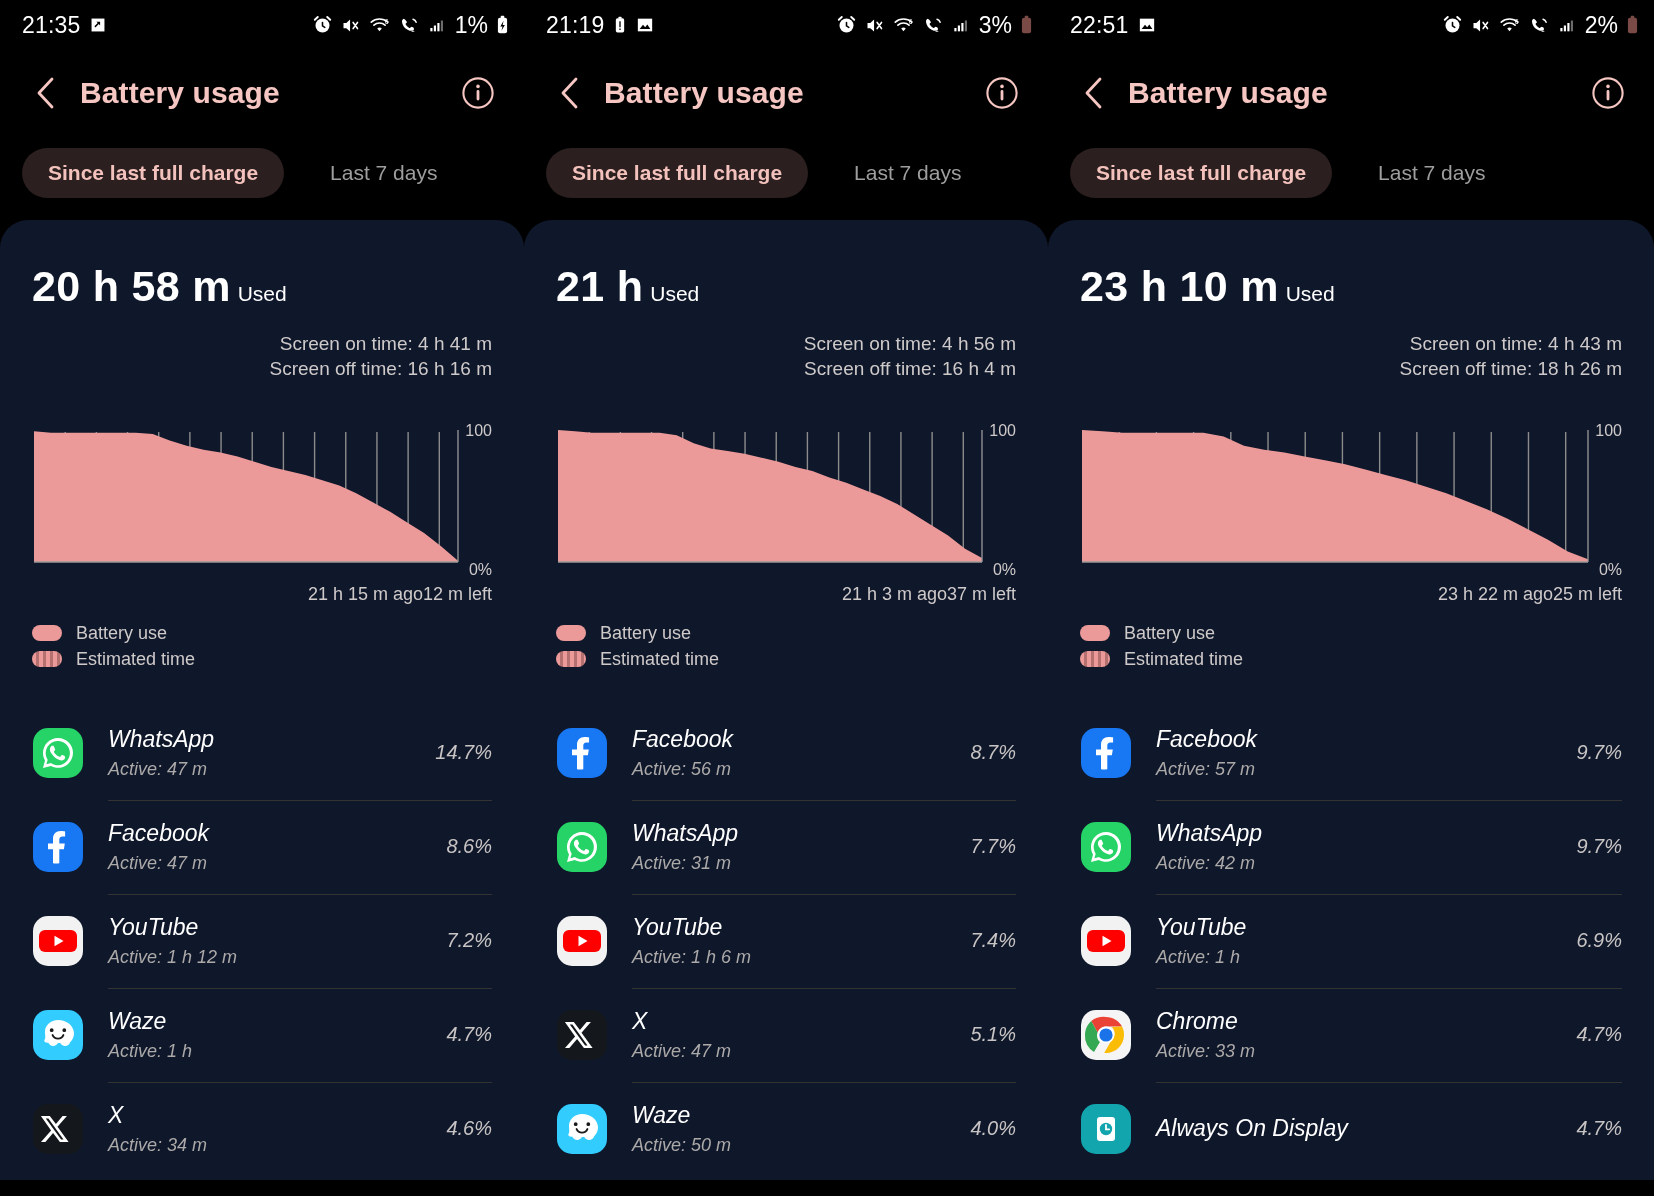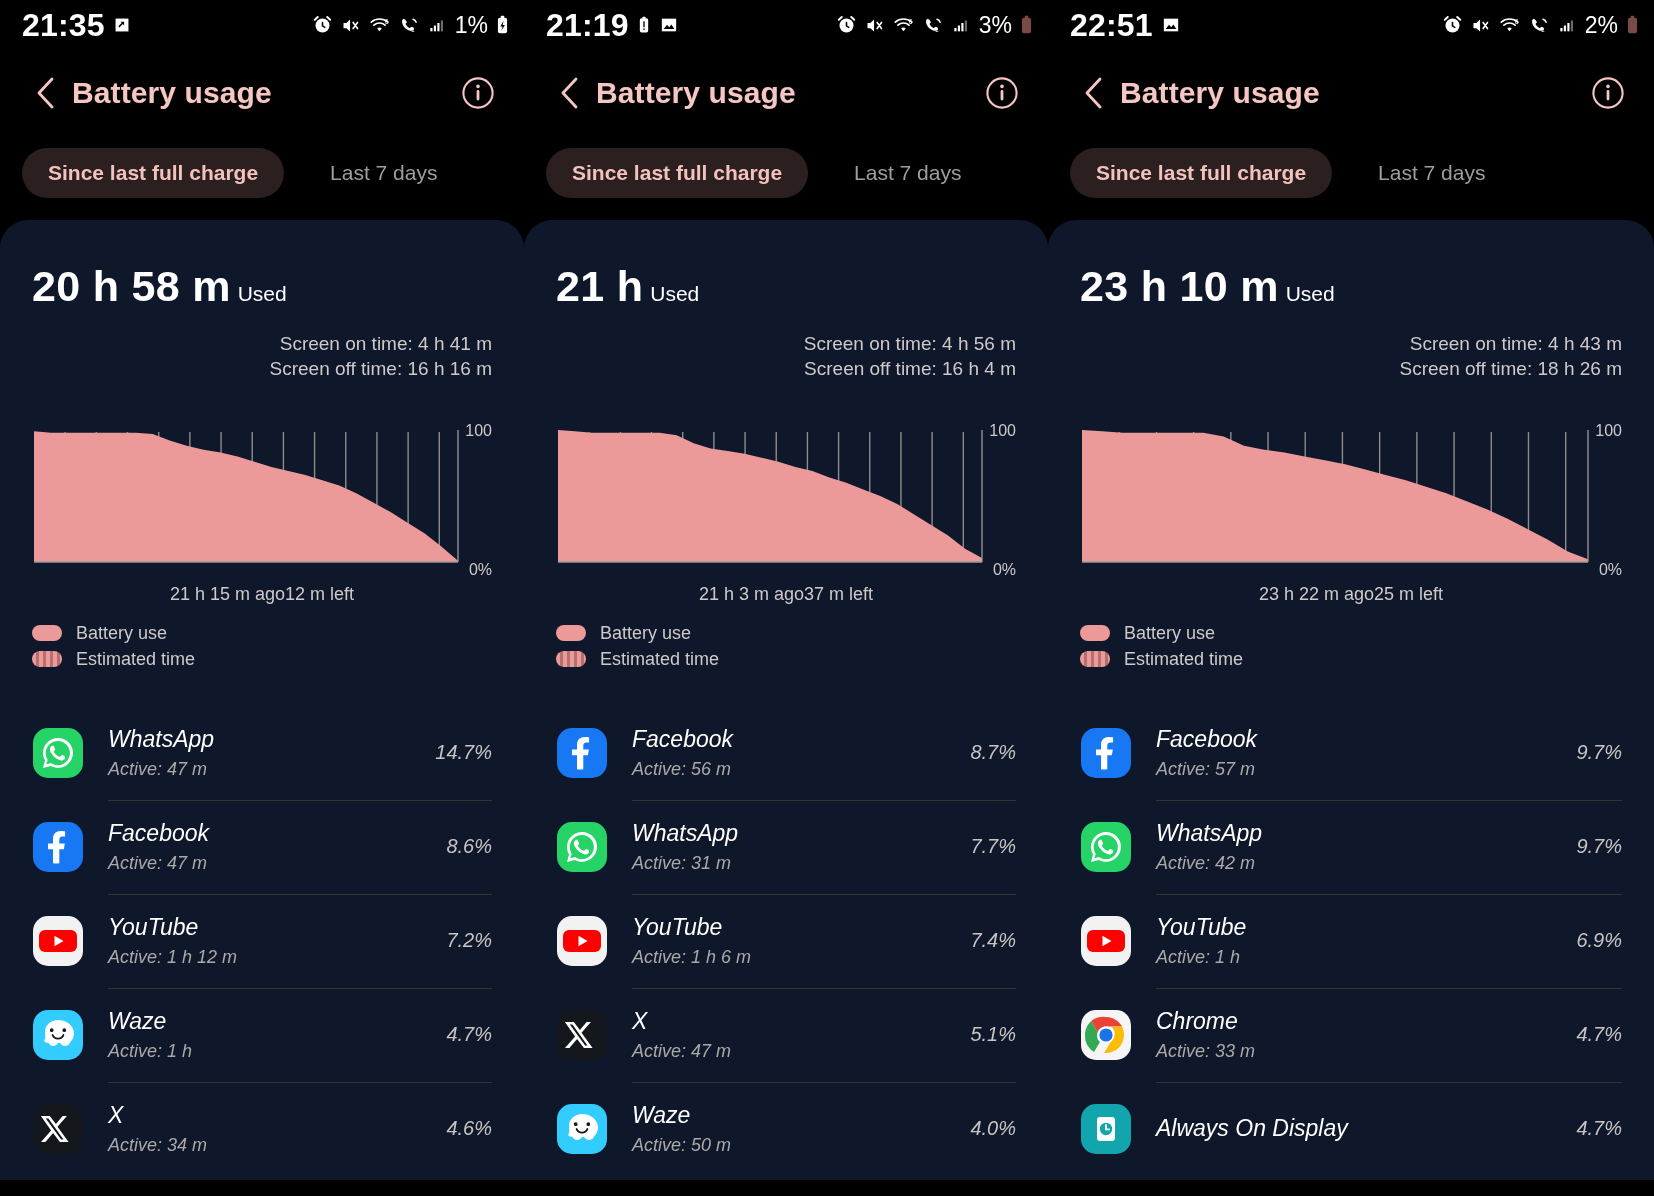--- a/index.html
+++ b/index.html
@@ -14,31 +14,31 @@
   .screen.s1 { width:524px; }
   .screen.s2 { width:524px; }
   .screen.s3 { width:606px; }
 
   
   .statusbar {
     height:50px; display:flex; align-items:center;
     padding:0 14px 0 22px; color:#fff;
   }
   .sb-left { display:flex; align-items:center; gap:8px; }
-  .sb-time { font-size:32px; font-weight:700; letter-spacing:.2px; }
+  .sb-time { font-size:23px; font-weight:400; letter-spacing:.2px; }
   .sb-right { margin-left:auto; display:flex; align-items:center; gap:7px; }
   .sb-pct { font-size:23px; font-weight:400; margin-left:1px; }
   .ic { display:inline-block; line-height:0; }
 
   
   .appbar { height:86px; display:flex; align-items:center; padding:0 24px; }
   .back { width:44px; height:44px; display:flex; align-items:center; justify-content:center; cursor:pointer; }
   .title {
     font-size:30px; font-weight:700; color:#F6C7C2;
-    margin-left:4px; letter-spacing:.1px; white-space:nowrap;
+    margin-left:12px; letter-spacing:.1px; white-space:nowrap;
   }
   .info { margin-left:auto; width:44px; height:44px; display:flex; align-items:center; justify-content:center; cursor:pointer; }
 
   
   .tabs { display:flex; align-items:center; gap:20px; padding:12px 22px 22px 22px; }
   .tab {
     font-size:21px; color:#9E9E9E; padding:13px 26px; border-radius:30px;
     white-space:nowrap; cursor:pointer;
   }
   .tab.active { background:#2B1F1F; color:#F3C2BD; font-weight:700; }
@@ -53,21 +53,21 @@
   .used-lbl { font-size:21px; color:#fff; margin-left:7px; }
   .screen-times { margin-top:20px; }
   .stime { font-size:19px; color:#CFCACA; line-height:1.34;text-align:right; }
 
   
   .chartwrap { margin-top:44px; position:relative; height:148px; }
   .chart-svg { display:block; }
   .axis-lab { position:absolute; font-size:16px; color:#CFCACA; }
   .lab-100 { right:0; top:-4px; }
   .lab-0 { right:0; bottom:-5px; }
-  .range-row { display:flex; justify-content:center; margin-top:10px; }
+  .range-row { display:flex; justify-content:flex-end; margin-top:10px; }
   .range-txt { font-size:18px; color:#CFCACA; }
 
   
   .legend { margin-top:18px; }
   .leg-row { display:flex; align-items:center; gap:14px; margin-bottom:5px; }
   .leg-sw { width:30px; height:16px; border-radius:8px; background:#EC9A99; flex:0 0 auto; }
   .leg-sw.hatch {
     background:
       repeating-linear-gradient(90deg,#EC9A99 0 4px,#B57070 4px 7px);
   }

